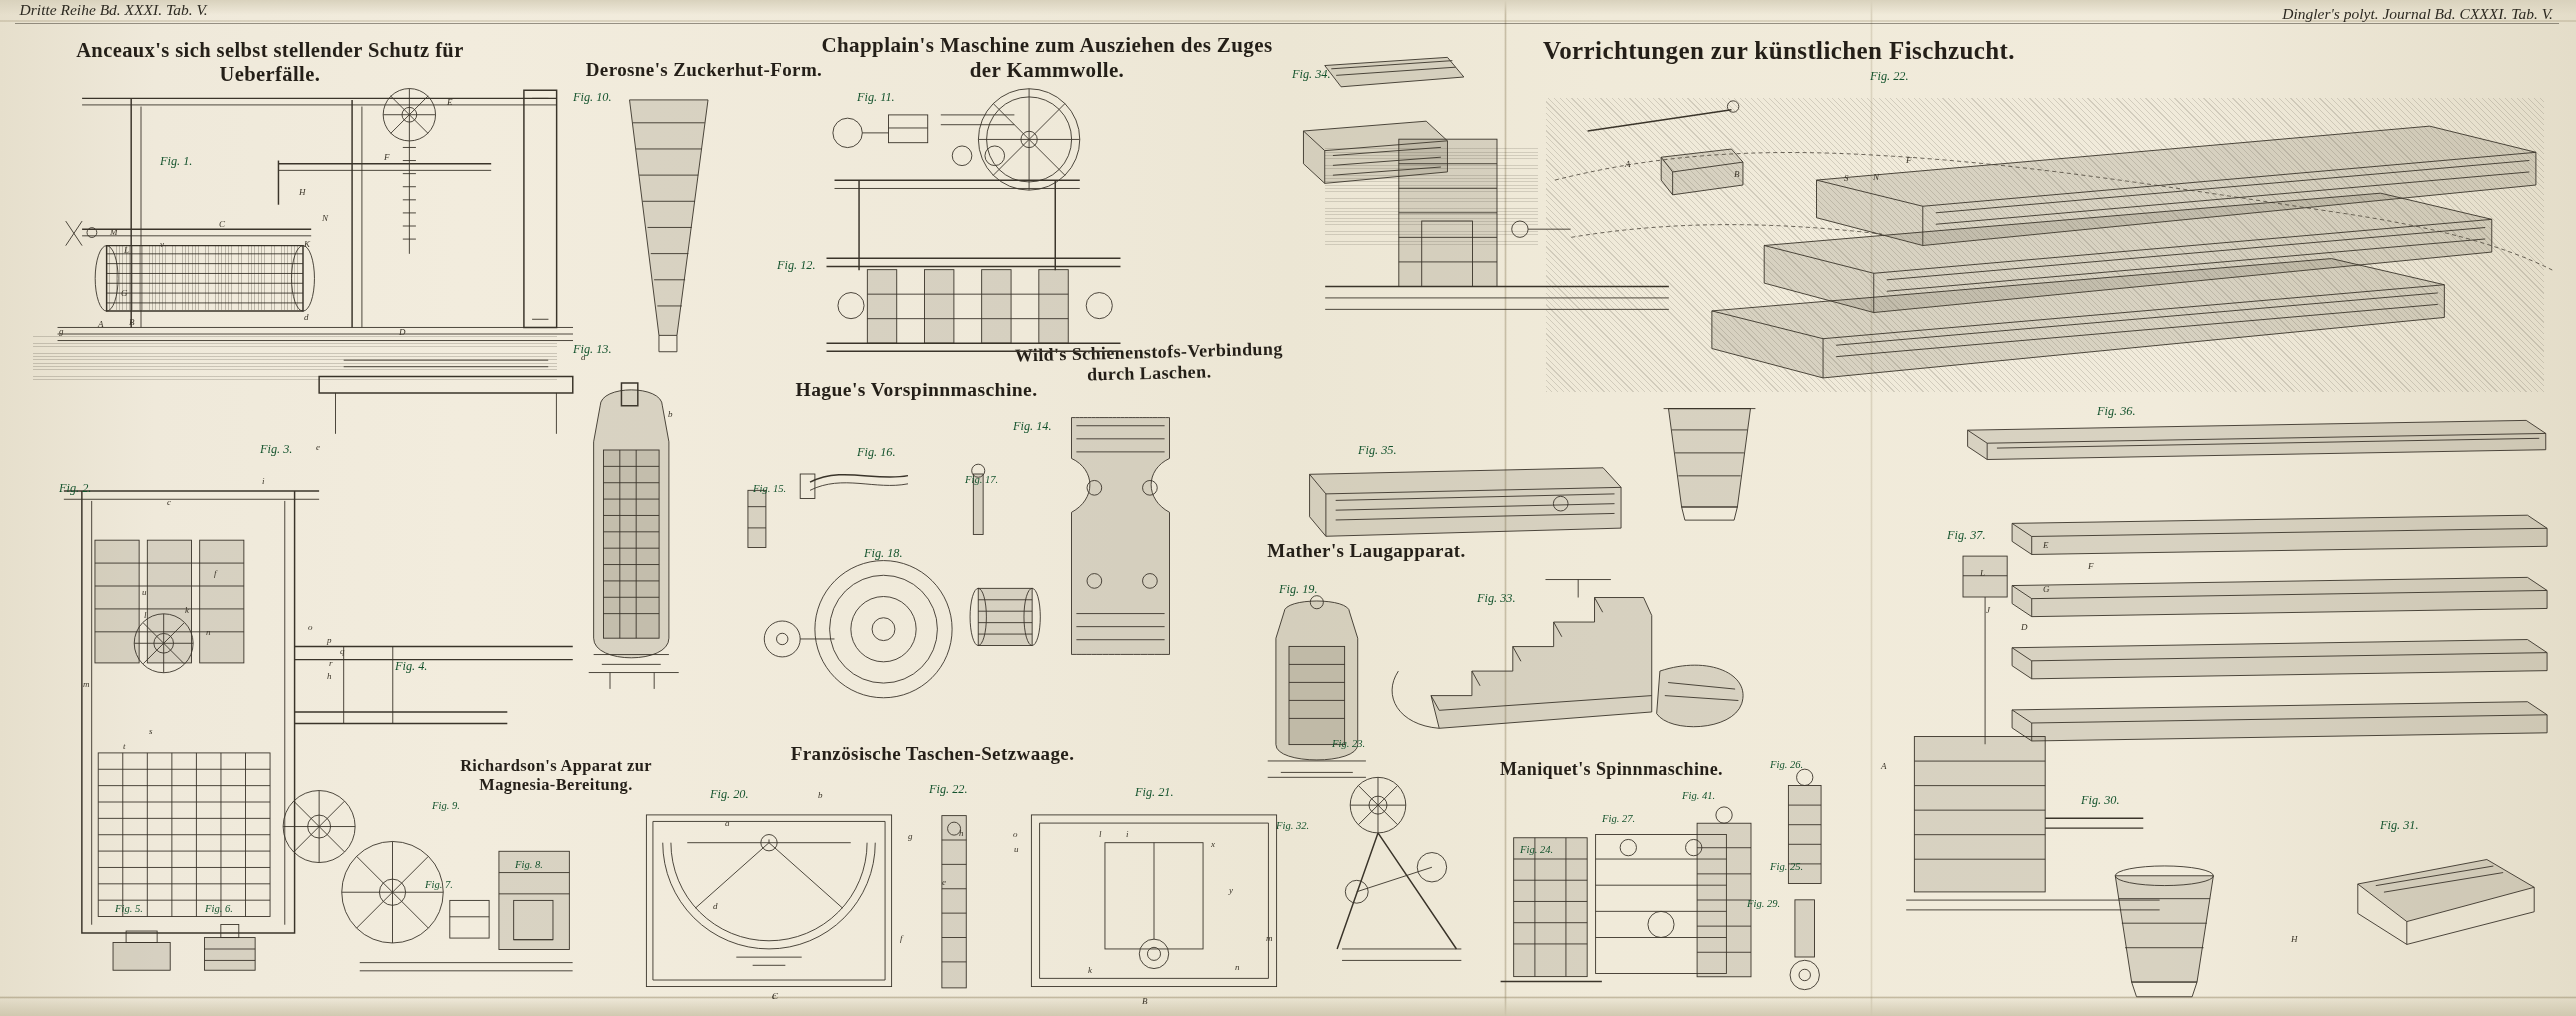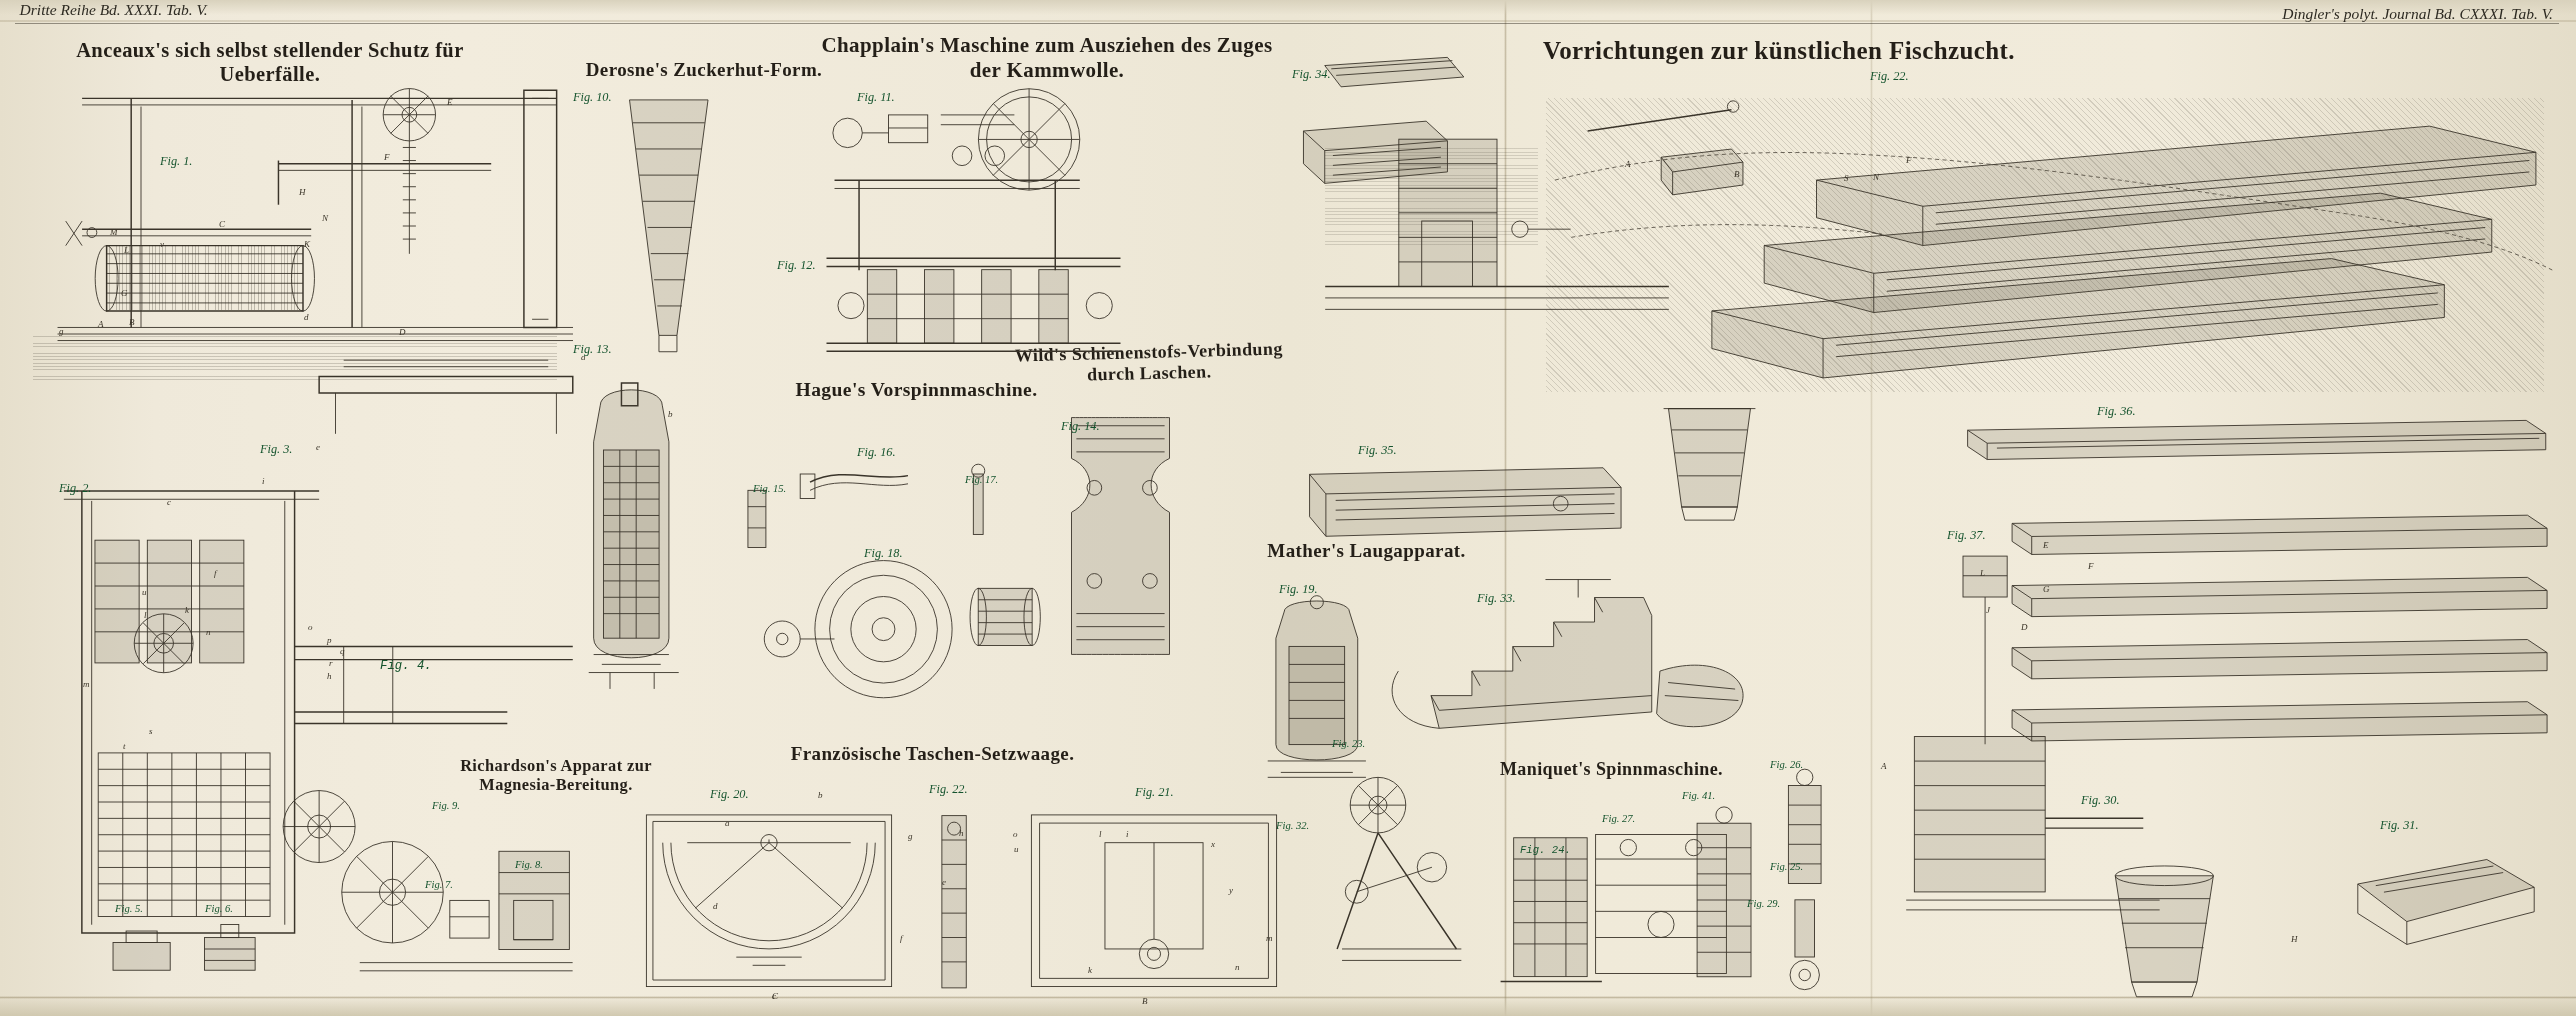--- a/index.html
+++ b/index.html
@@ -171,21 +171,21 @@
     <circle class="s" cx="330" cy="470" r="44"></circle>
     <circle class="s" cx="330" cy="470" r="14"></circle>
     <path class="s" d="M330 426 L330 514 M286 470 L374 470 M299 439 L361 501 M361 439 L299 501"></path>
 
     <path class="s2" d="M330 -80 L640 -80 L640 -60 L330 -60 Z"></path>
     <path class="s" d="M350 -60 L350 -10 M620 -60 L620 -10"></path>
     <path class="s" d="M360 -100 L610 -100 M360 -92 L610 -92"></path>
   </svg>
   <div class="figlbl" style="left:59px;top:481px;">Fig. 2.</div>
   <div class="figlbl" style="left:260px;top:442px;">Fig. 3.</div>
-  <div class="figlbl" style="left:380px;top:659px;font-family:Liberation Mono, monospace;">Fig. 4.</div>
+  <div class="figlbl" style="left:395px;top:659px;">Fig. 4.</div>
 
   <svg style="left:98px;top:900px;width:213px;height:98px;" viewBox="0 0 260 120">
     <rect x="18" y="52" width="70" height="34" class="sf"></rect>
     <rect x="34" y="38" width="38" height="14" class="s"></rect>
     <rect x="130" y="46" width="62" height="40" class="sf"></rect>
     <path class="s" d="M130 60 L192 60 M130 74 L192 74"></path>
     <rect x="150" y="30" width="22" height="16" class="s"></rect>
   </svg>
   <div class="figlbl sm" style="left:115px;top:903px;">Fig. 5.</div>
   <div class="figlbl sm" style="left:205px;top:903px;">Fig. 6.</div>
@@ -260,21 +260,21 @@
   <div class="figlbl" style="left:777px;top:258px;">Fig. 12.</div>
 
   <svg style="left:998px;top:409px;width:245px;height:303px;" viewBox="0 0 300 370">
     <path class="sf" d="M90 10 C140 10 210 10 210 10 L210 60 C180 74 180 110 210 126 L210 300 C160 300 120 300 90 300 L90 126 C120 110 120 74 90 60 Z"></path>
     <path class="s" d="M96 20 L204 20 M96 36 L204 36 M96 52 L204 52 M96 250 L204 250 M96 266 L204 266 M96 282 L204 282"></path>
     <circle class="s" cx="118" cy="96" r="9"></circle>
     <circle class="s" cx="186" cy="96" r="9"></circle>
     <circle class="s" cx="118" cy="210" r="9"></circle>
     <circle class="s" cx="186" cy="210" r="9"></circle>
   </svg>
-  <div class="figlbl" style="left:1013px;top:419px;margin-left:48px;">Fig. 14.</div>
+  <div class="figlbl" style="left:1013px;top:419px;">Fig. 14.</div>
 
   <svg style="left:1292px;top:49px;width:180px;height:164px;" viewBox="0 0 220 200">
     <path class="sf" d="M40 20 L190 10 L210 34 L60 46 Z"></path>
     <path class="s" d="M48 24 L196 14 M54 32 L200 22"></path>
     <path class="sf" d="M14 100 L164 88 L190 112 L190 150 L40 164 L14 140 Z"></path>
     <path class="s" d="M14 100 L40 124 L190 112 M40 124 L40 164"></path>
     <path class="s" d="M50 130 L182 120 M50 142 L182 132 M50 154 L182 144"></path>
   </svg>
   <div class="figlbl" style="left:1292px;top:67px;">Fig. 34.</div>
 
@@ -383,21 +383,21 @@
     <path class="s" d="M58 160 L150 130"></path>
   </svg>
   <div class="figlbl sm" style="left:1332px;top:738px;">Fig. 23.</div>
 
   <svg style="left:1481px;top:818px;width:147px;height:180px;" viewBox="0 0 180 220">
     <rect x="40" y="24" width="90" height="170" class="sf"></rect>
     <path class="s" d="M40 50 L130 50 M40 76 L130 76 M40 102 L130 102 M40 128 L130 128 M40 154 L130 154"></path>
     <path class="s" d="M66 24 L66 194 M104 24 L104 194"></path>
     <path class="s2" d="M24 200 L148 200"></path>
   </svg>
-  <div class="figlbl sm" style="left:1520px;top:844px;font-family:Liberation Mono, monospace;">Fig. 24.</div>
+  <div class="figlbl sm" style="left:1520px;top:844px;">Fig. 24.</div>
 
   <svg style="left:1579px;top:810px;width:164px;height:188px;" viewBox="0 0 200 230">
     <rect x="20" y="30" width="160" height="170" class="s"></rect>
     <path class="s" d="M20 60 L180 60 M20 92 L180 92 M20 124 L180 124 M20 156 L180 156"></path>
     <circle class="s" cx="60" cy="46" r="10"></circle>
     <circle class="s" cx="140" cy="46" r="10"></circle>
     <circle class="s" cx="100" cy="140" r="16"></circle>
   </svg>
   <div class="figlbl sm" style="left:1602px;top:813px;">Fig. 27.</div>
 

